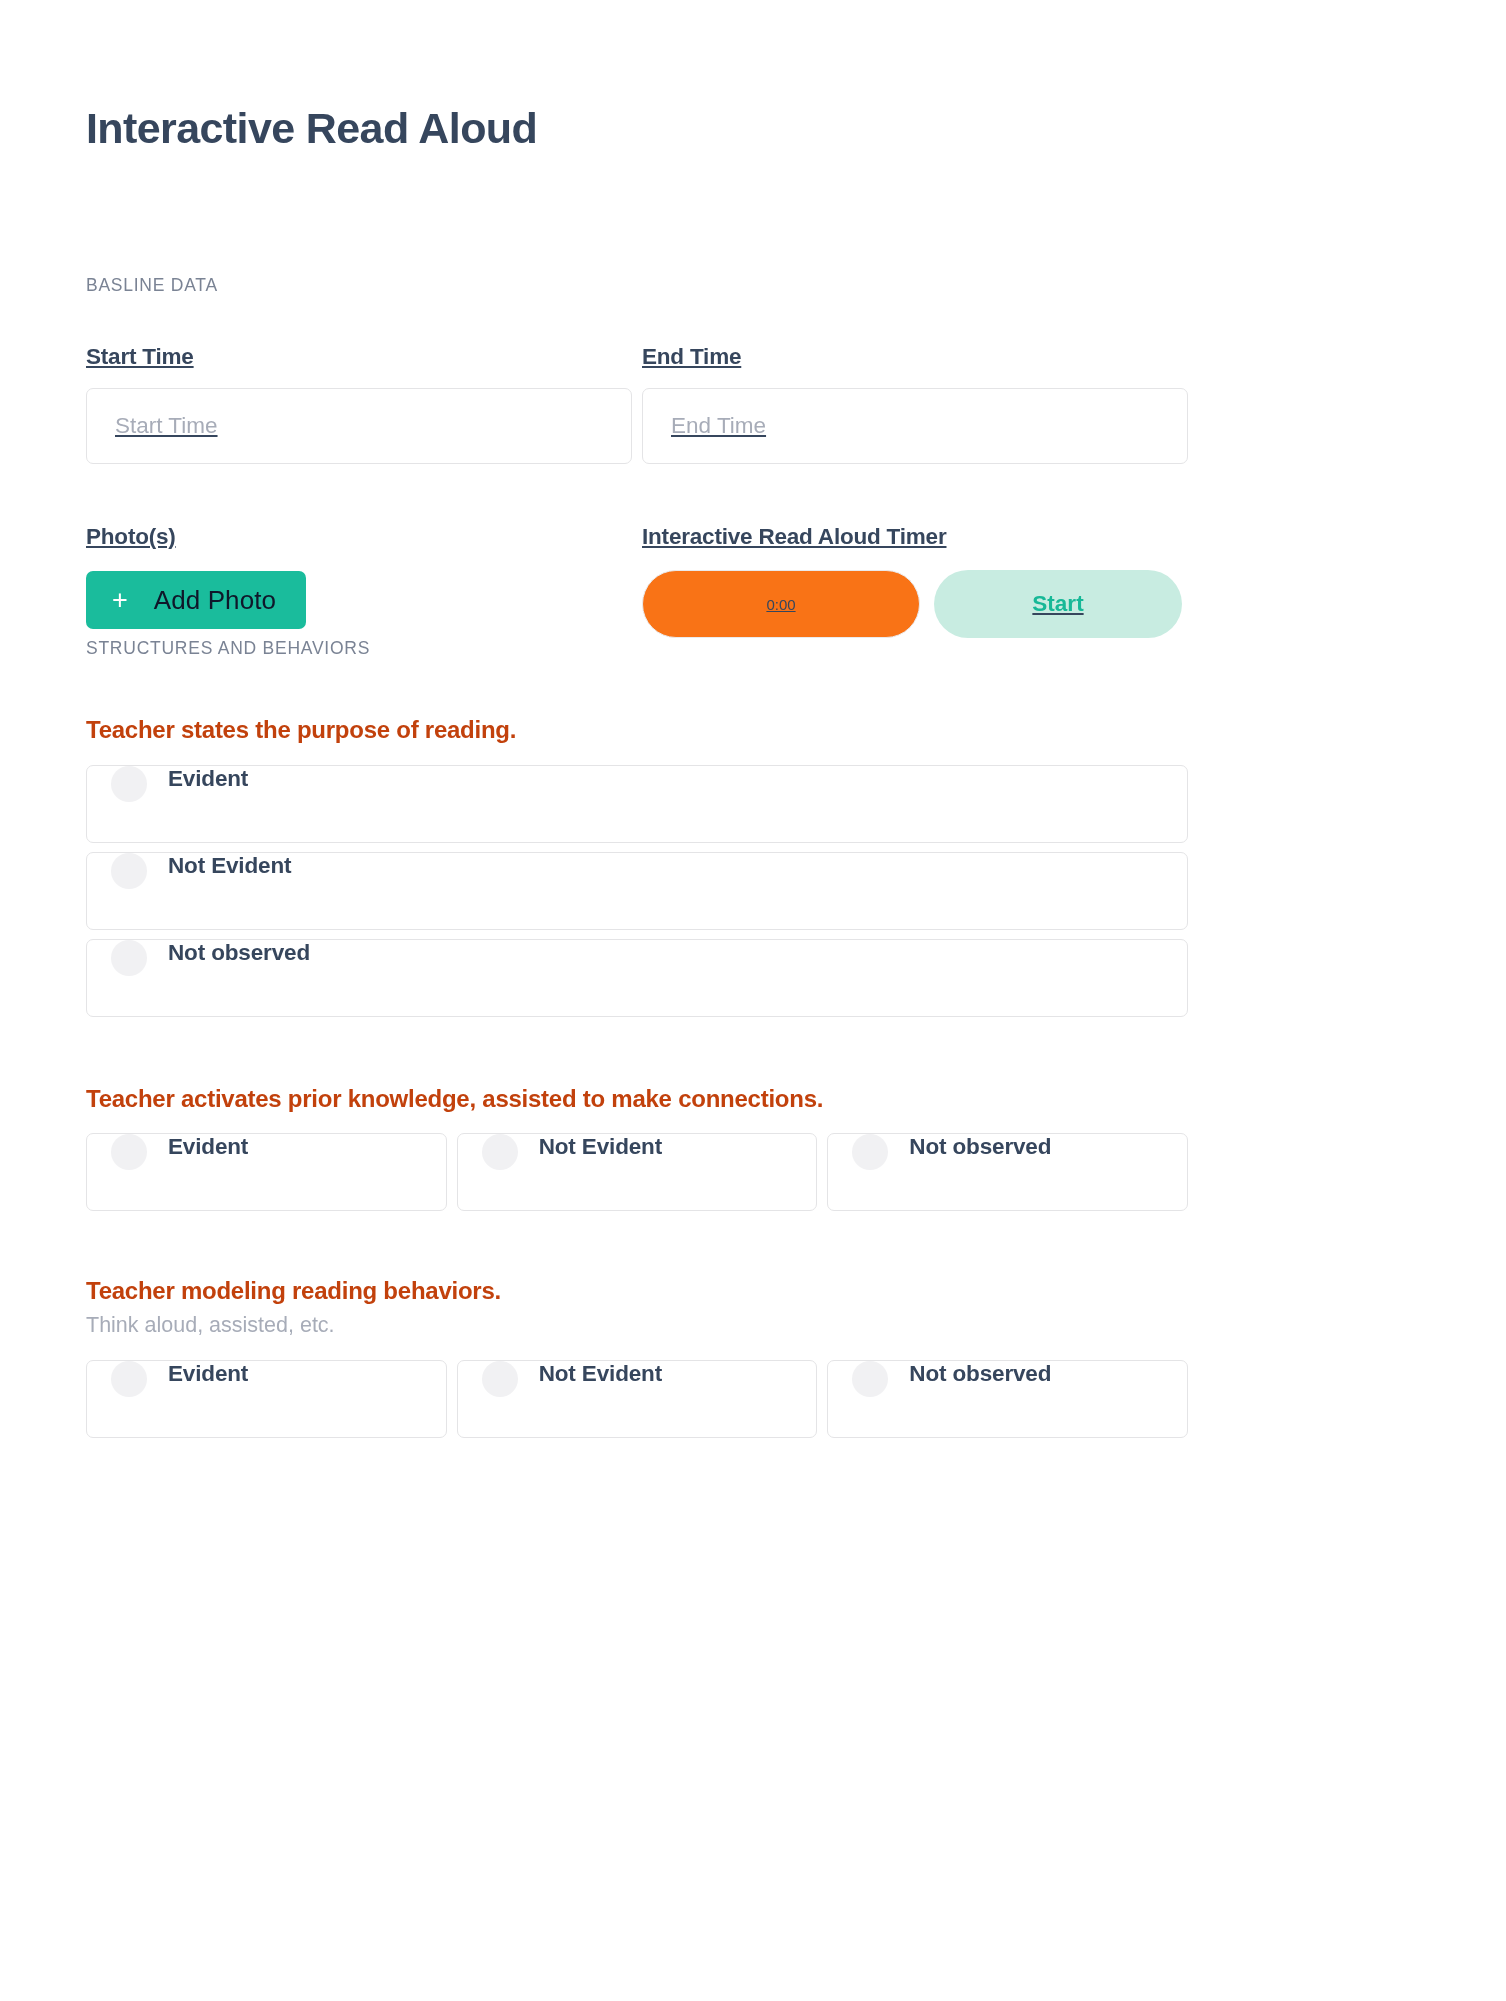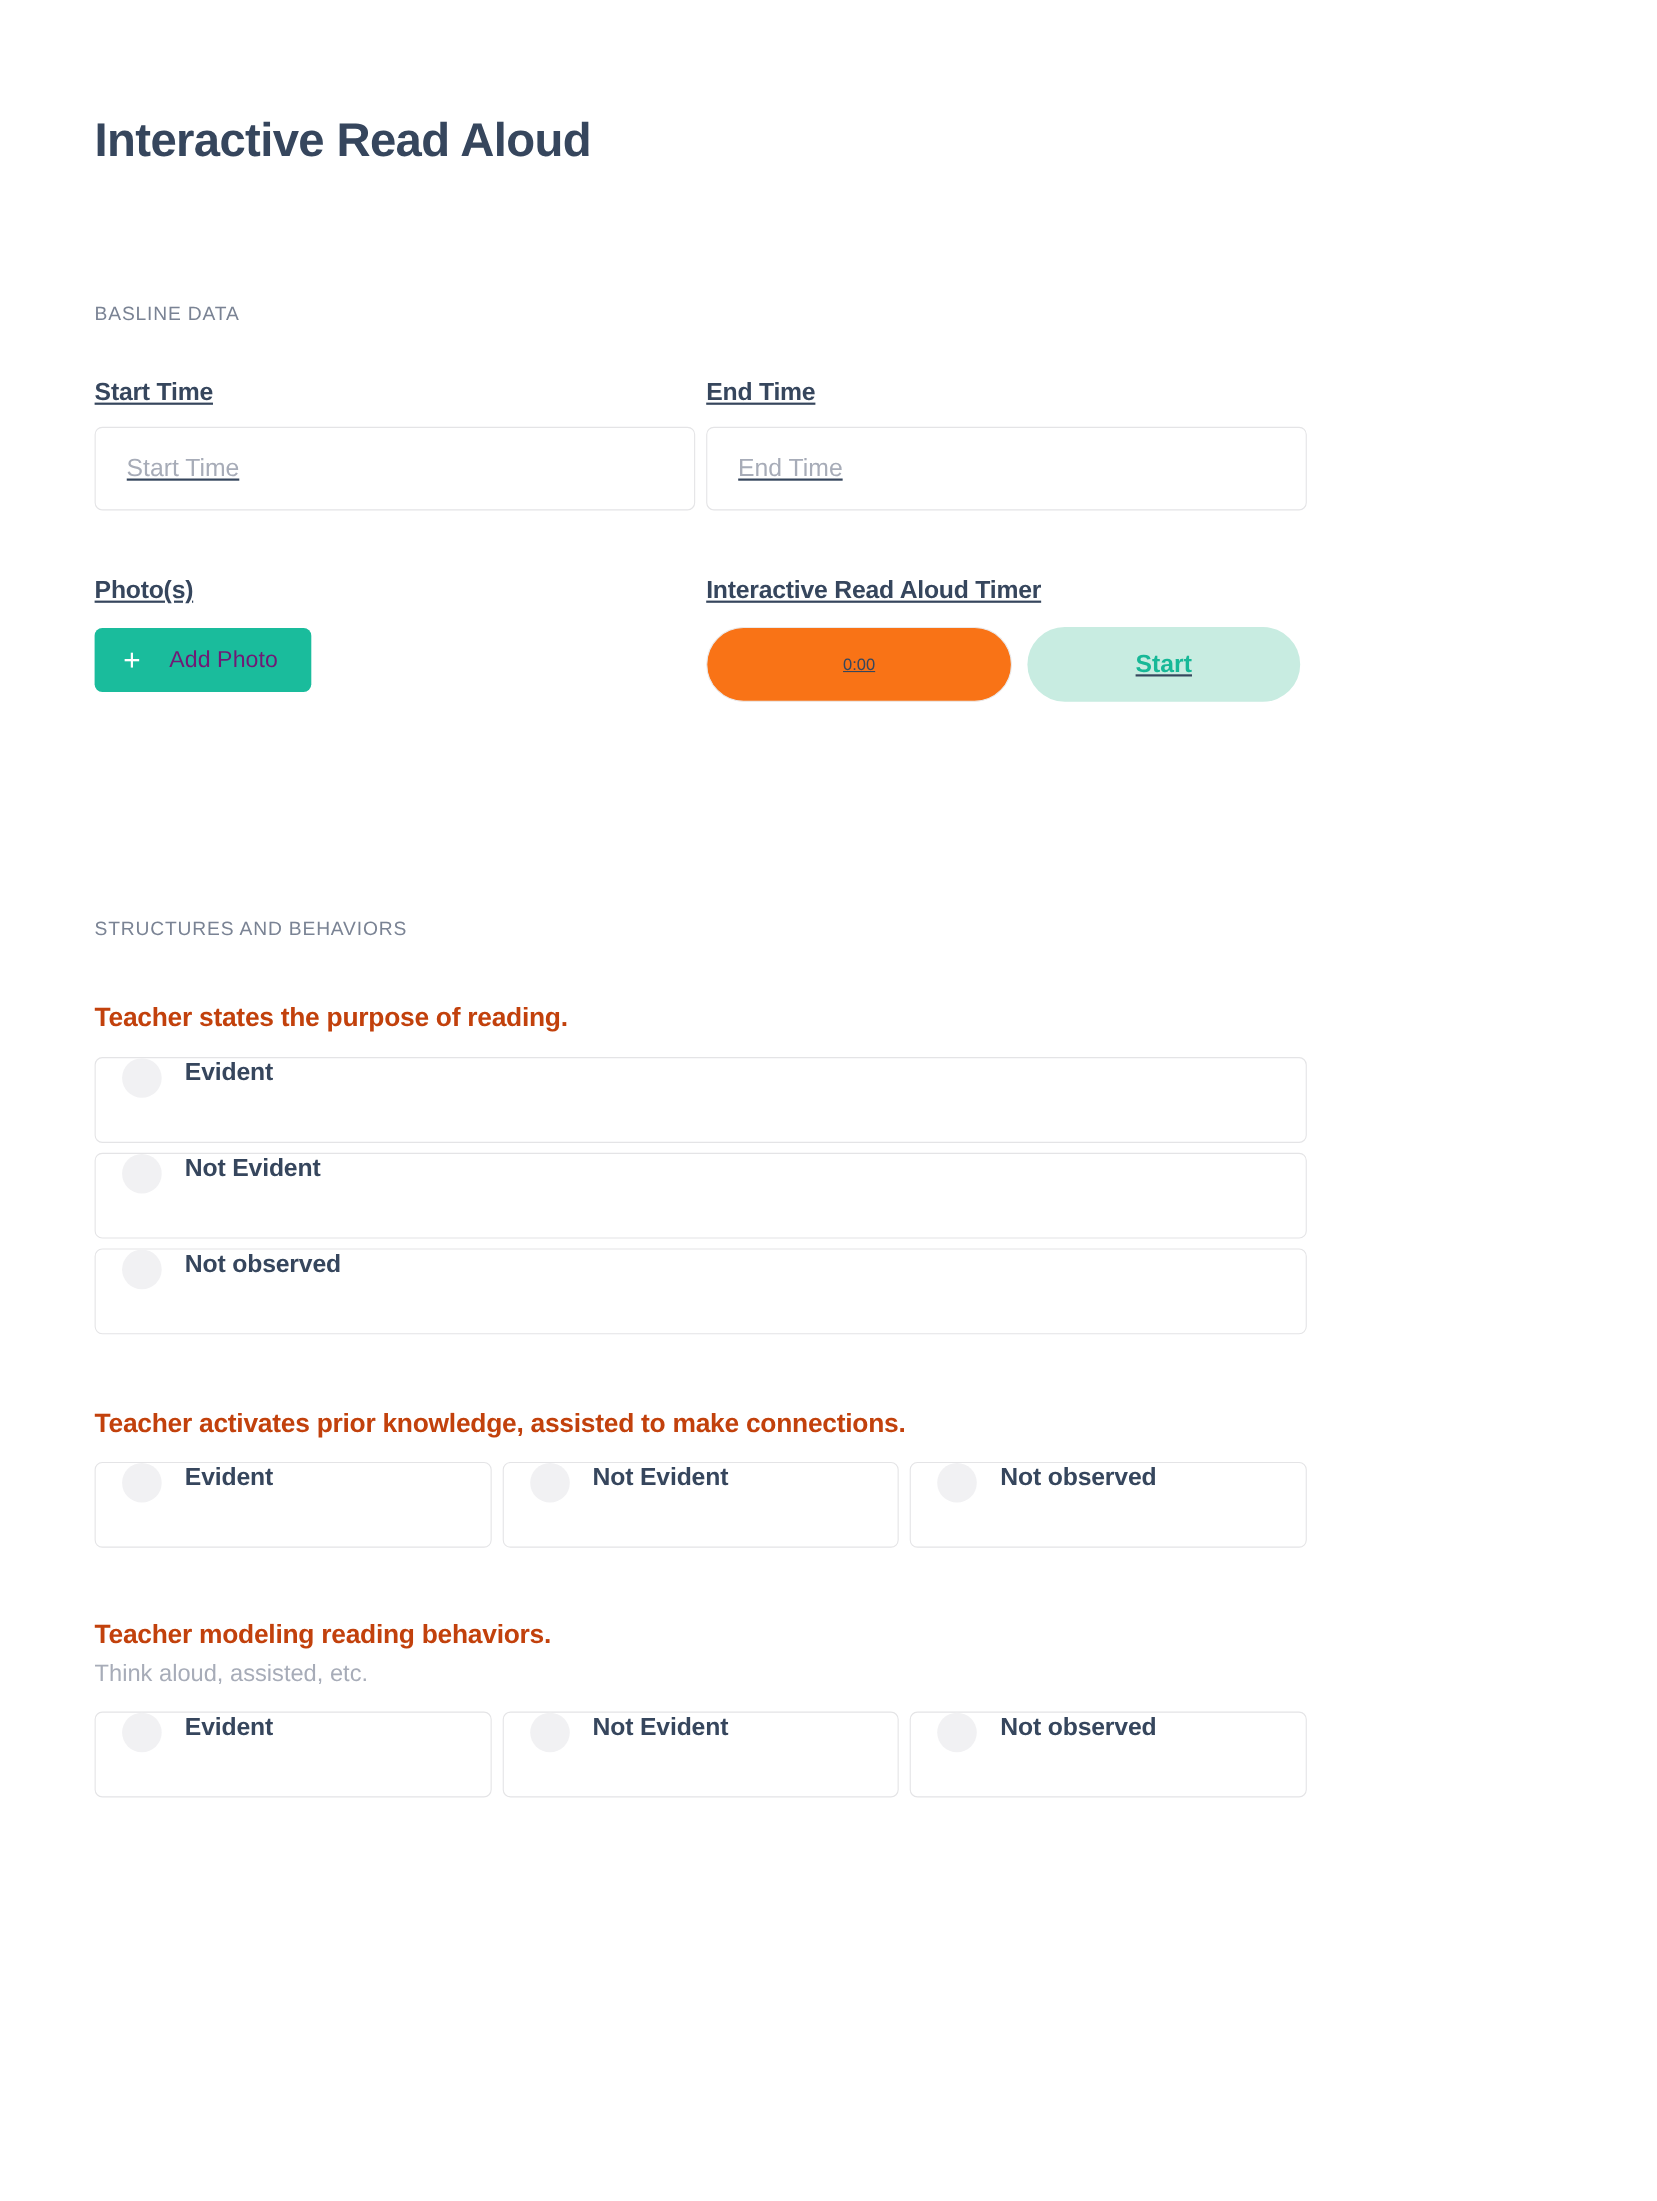--- a/index.html
+++ b/index.html
@@ -101,22 +101,22 @@
   }
   .plus-icon {
     font-size: 27px;
     color: #ffffff;
     line-height: 1;
     font-weight: 400;
     display: inline-block;
     margin-right: 26px;
   }
   .btn-add-photo-label {
-    font-size: 21px;
-    color: #701a75;
+    font-size: 26px;
+    color: #0f172a;
     font-weight: normal;
     letter-spacing: 0.1px;
   }
 
   
   .timer-row {
     display: flex;
     align-items: center;
   }
   .timer-display {
@@ -230,21 +230,21 @@
       </div>
       <div class="col">
         <div class="field-label">Interactive Read Aloud Timer</div>
         <div class="timer-row" style="margin-top: 20px;">
           <div class="timer-display">0:00</div>
           <button class="timer-start-btn">Start</button>
         </div>
       </div>
     </div>
 
-    <div id="section-structures-label" class="section-label" style="margin-top: 196px;">STRUCTURES AND BEHAVIORS</div>
+    <div id="section-structures-label" class="section-label" style="">STRUCTURES AND BEHAVIORS</div>
 
     <div style="margin-top: 56px;">
       <div class="question-title">Teacher states the purpose of reading.</div>
       <div class="options-stacked" style="margin-top: 20px;">
         <div class="option">
           <span class="radio-circle"></span>
           <span class="option-label">Evident</span>
         </div>
         <div class="option">
           <span class="radio-circle"></span>

